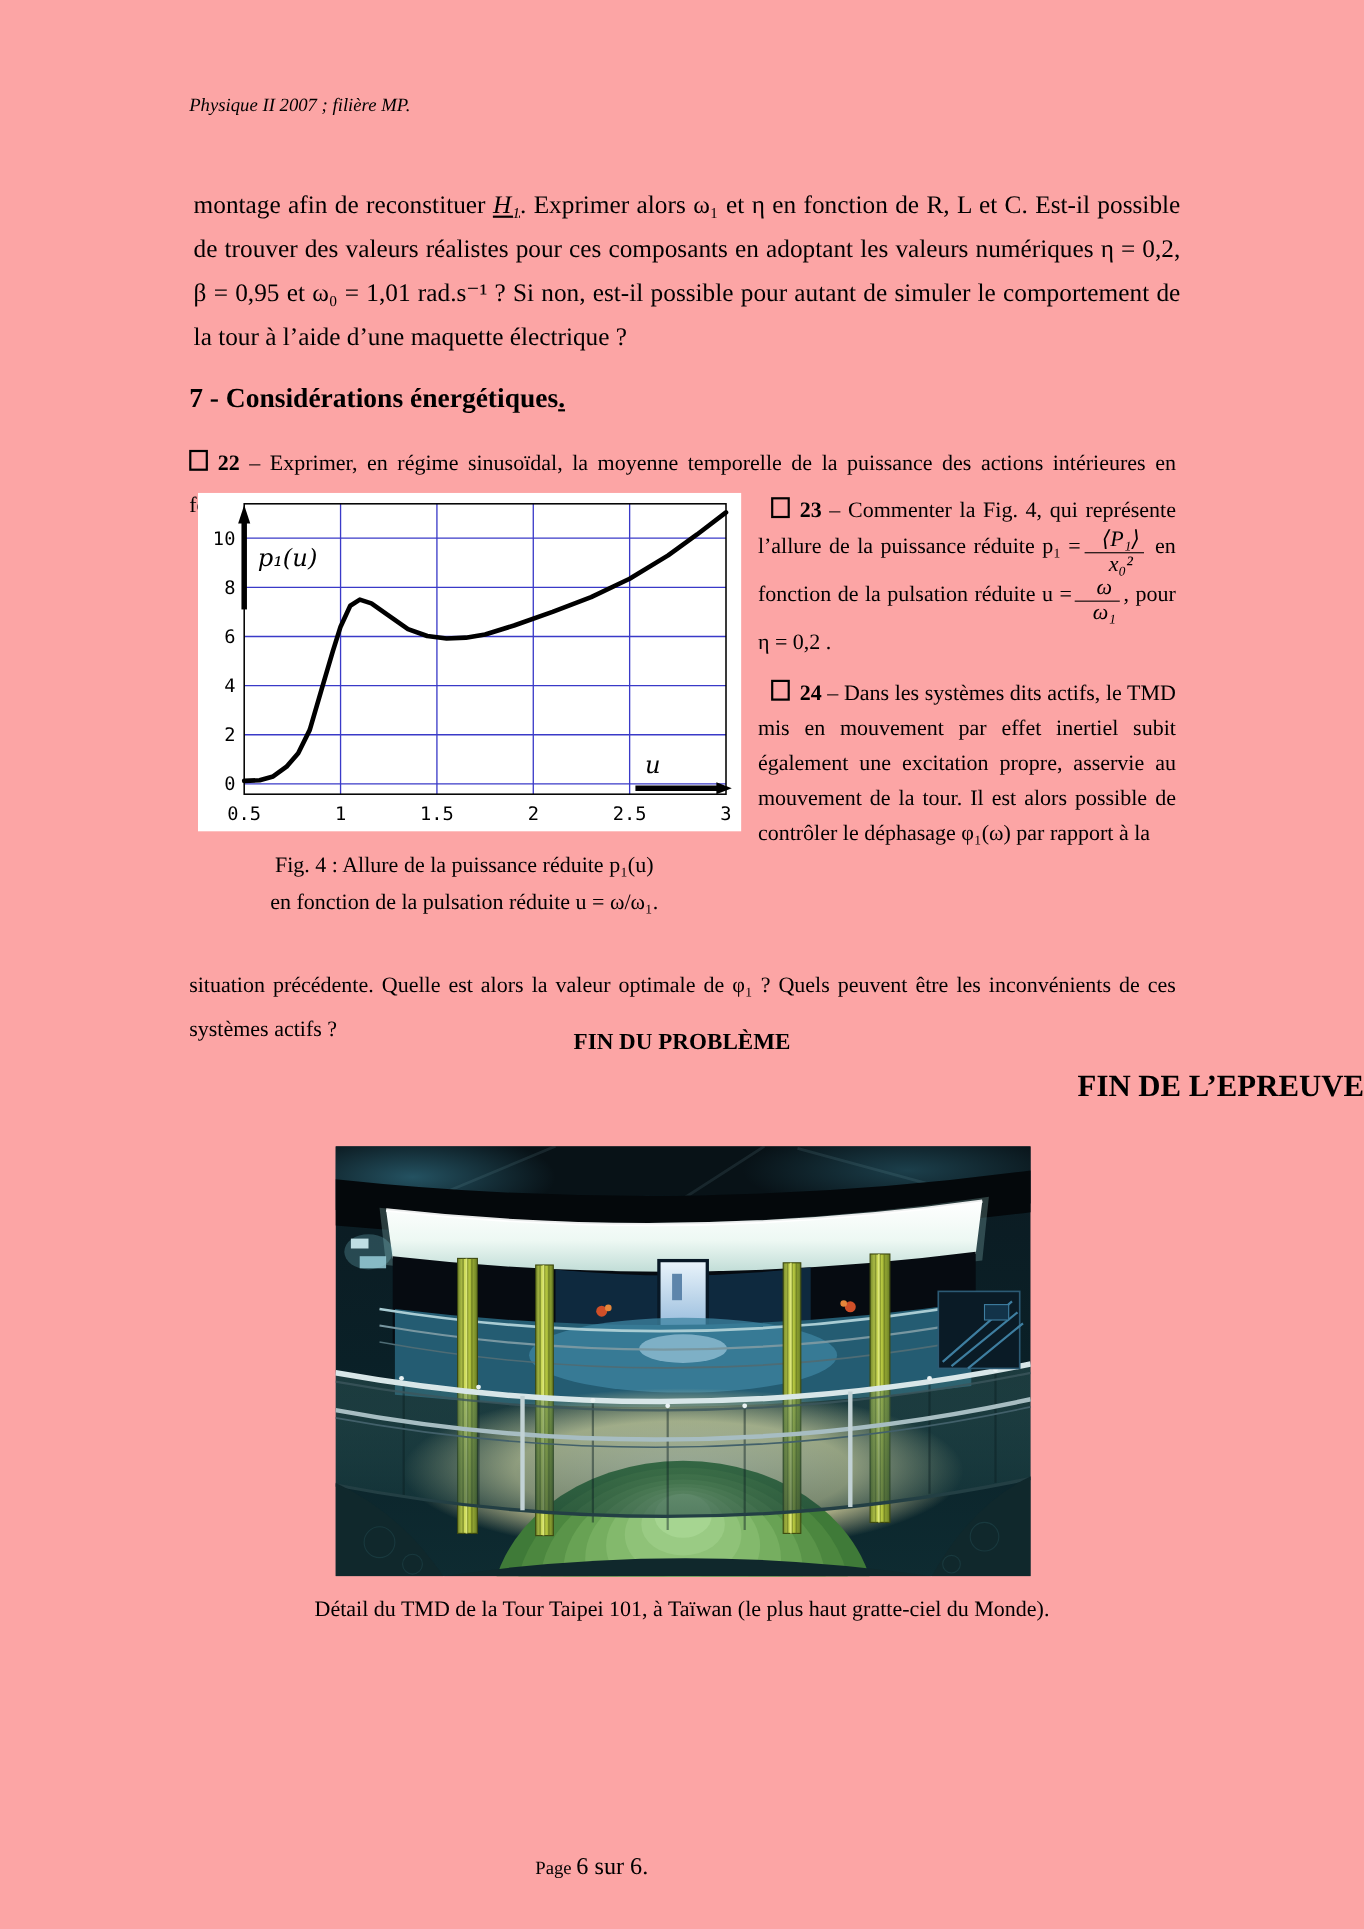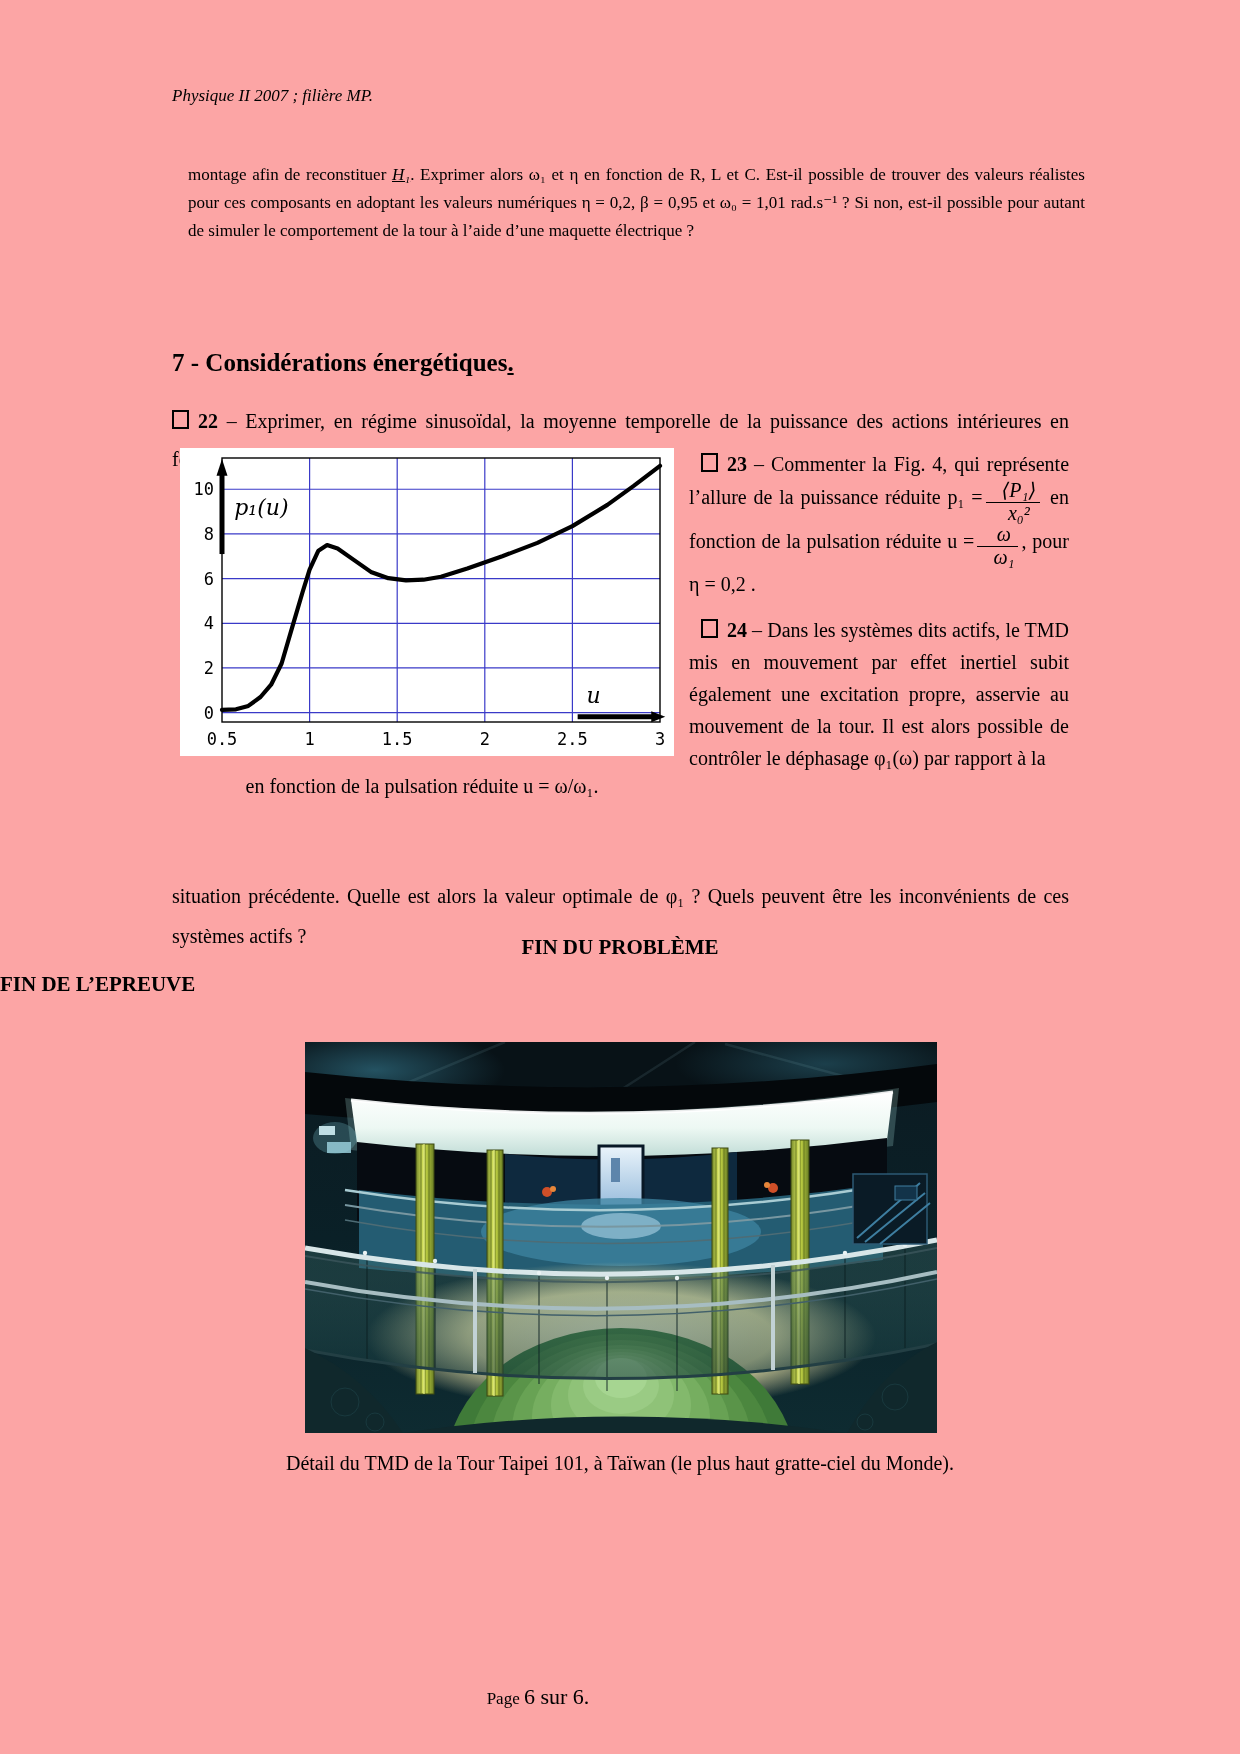--- a/index.html
+++ b/index.html
@@ -3,41 +3,41 @@
 <meta charset="utf-8">
 <style>
   html,body{margin:0;padding:0;background:#e8e8e8;}
   .page{
     position:relative;width:1240px;height:1754px;background:#fca5a5;
     font-family:"Liberation Serif","DejaVu Serif",serif;color:#000;
     margin:0 auto;overflow:hidden;
   }
   .abs{position:absolute;}
   .header{left:172px;top:86px;font-style:italic;font-size:17px;}
-  .intro{left:188px;top:144px;width:897px;font-size:17px;line-height:28px;text-align:justify;}
+  .intro{left:176px;top:144px;width:897px;font-size:23px;line-height:40px;text-align:justify;}
   .mvar{}
   .h1var{font-style:italic;text-decoration:underline;}
   .heading{left:172px;top:328px;font-size:25px;font-weight:bold;text-align:right;}
   .heading .dot{text-decoration:underline;}
   .qpara{font-size:20px;text-align:justify;}
   .q22{left:172px;top:382px;width:897px;line-height:38px;}
   .qbox{display:inline-block;width:13px;height:15px;border:2px solid #000;margin-right:9px;vertical-align:-1px;}
   .qnum{font-weight:bold;}
   .twocol{left:172px;top:448px;width:897px;display:flex;gap:10px;}
   .figcol{width:507px;flex:none;}
   .figcaption{margin-top:10px;text-align:center;font-size:20px;line-height:33px;width:500px;}
   .qcol{flex:1;font-size:20px;line-height:32px;text-align:justify;}
   .qcol p{margin:0;text-indent:12px;}
   .qcol p + p{margin-top:14px;}
   .frac{display:inline-block;text-align:center;vertical-align:-16px;line-height:1.08;margin:0 3px;font-style:italic;}
   .frac .fnum{display:block;padding:0 4px;border-bottom:1.4px solid #000;}
   .frac .fden{display:block;padding:0 4px;}
   .cont{left:172px;top:856px;width:897px;font-size:20px;line-height:40px;text-align:justify;}
   .fin1{left:0;top:935px;width:1240px;text-align:center;font-size:21px;font-weight:bold;}
-  .fin2{left:0;top:972px;width:1240px;text-align:left;font-size:21px;font-weight:bold;}
+  .fin2{left:0;top:972px;width:1240px;text-align:right;font-size:28px;font-weight:bold;}
   .photo{left:305px;top:1042px;width:632px;height:391px;}
   .photocaption{left:0;top:1452px;width:1240px;text-align:center;font-size:20px;}
   .footer{left:0;top:1684px;width:1076px;text-align:center;font-size:17px;}
   .footer .big{font-size:22px;}
   
   .tick{font-family:"DejaVu Sans Mono","Liberation Mono",monospace;font-size:17px;fill:#000;}
   .axis-label{font-family:"DejaVu Serif","Liberation Serif",serif;font-style:italic;font-size:22px;fill:#000;}
 </style>
 </head>
 <body>
@@ -81,20 +81,21 @@
           <text x="34" y="47.269035532994934" text-anchor="end" class="tick">10</text>
           <line x1="42" y1="106.04060913705585" x2="42" y2="24.517766497461935" stroke="#000" stroke-width="5"></line>
           <polygon points="36.5,27.868020304568542 47.5,27.868020304568542 42,11.116751269035548" fill="#000"></polygon>
           <line x1="397.65599999999995" y1="268.6395939086294" x2="472.116" y2="268.6395939086294" stroke="#000" stroke-width="5"></line>
           <polygon points="471.24000000000007,263.1395939086294 471.24000000000007,274.1395939086294 485.25600000000003,268.6395939086294" fill="#000"></polygon>
           <polyline points="42.0,261.9 56.0,261.3 68.3,257.9 80.5,249.0 91.1,236.7 101.6,215.5 112.1,179.7 122.6,144.0 129.6,121.7 138.4,102.7 147.1,97.1 157.6,100.5 173.4,111.6 190.9,123.9 208.4,130.2 226.0,132.4 243.5,131.7 261.0,128.8 287.3,120.6 322.3,108.3 357.4,94.9 392.4,78.1 427.4,56.9 453.7,37.9 480.0,17.8" fill="none" stroke="#000000" stroke-width="4.2" stroke-linejoin="round" stroke-linecap="round"></polyline>
           <text x="54.26399999999999" y="66.95431472081219" class="axis-label">p₁(u)</text>
           <text x="406.41600000000005" y="254.56852791878174" class="axis-label">u</text>
         </svg>
       <div class="figcaption">
+        <div>Fig. 4 : Allure de la puissance réduite p₁(u)</div>
         <div>en fonction de la pulsation réduite u = ω/ω₁.</div>
       </div>
     </div>
     <div class="qcol">
       <p><span class="qbox"></span><span class="qnum">23</span> <span>– Commenter la Fig. 4, qui représente l’allure de la puissance réduite </span><span class="mvar">p₁ =</span><span class="frac"><span class="fnum">⟨P₁⟩</span><span class="fden">x₀²</span></span><span> en fonction de la pulsation réduite </span><span class="mvar">u =</span><span class="frac"><span class="fnum">ω</span><span class="fden">ω₁</span></span><span>, pour η = 0,2 .</span></p>
       <p><span class="qbox"></span><span class="qnum">24</span> <span>– Dans les systèmes dits actifs, le TMD mis en mouvement par effet inertiel subit également une excitation propre, asservie au mouvement de la tour. Il est alors possible de contrôler le déphasage φ₁(ω) par rapport à la</span></p>
     </div>
   </div>
 
   <p class="abs cont">situation précédente. Quelle est alors la valeur optimale de φ₁ ? Quels peuvent être les inconvénients de ces systèmes actifs ?</p>

